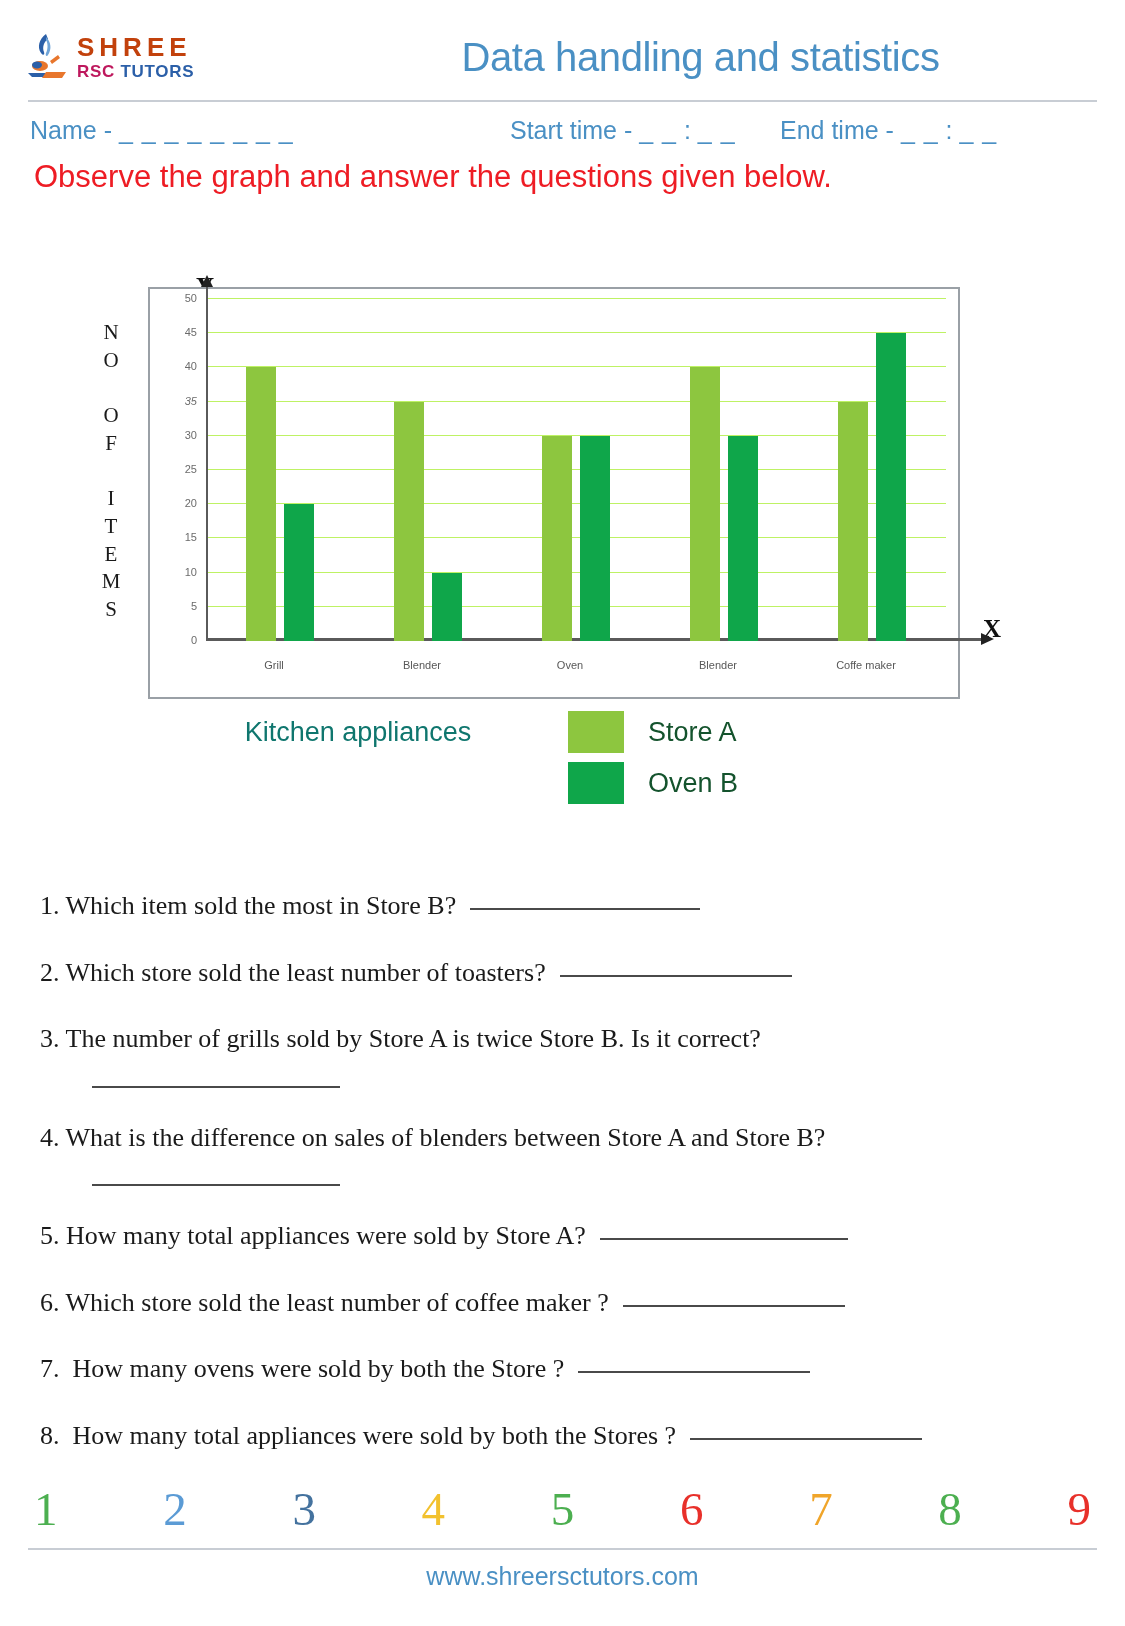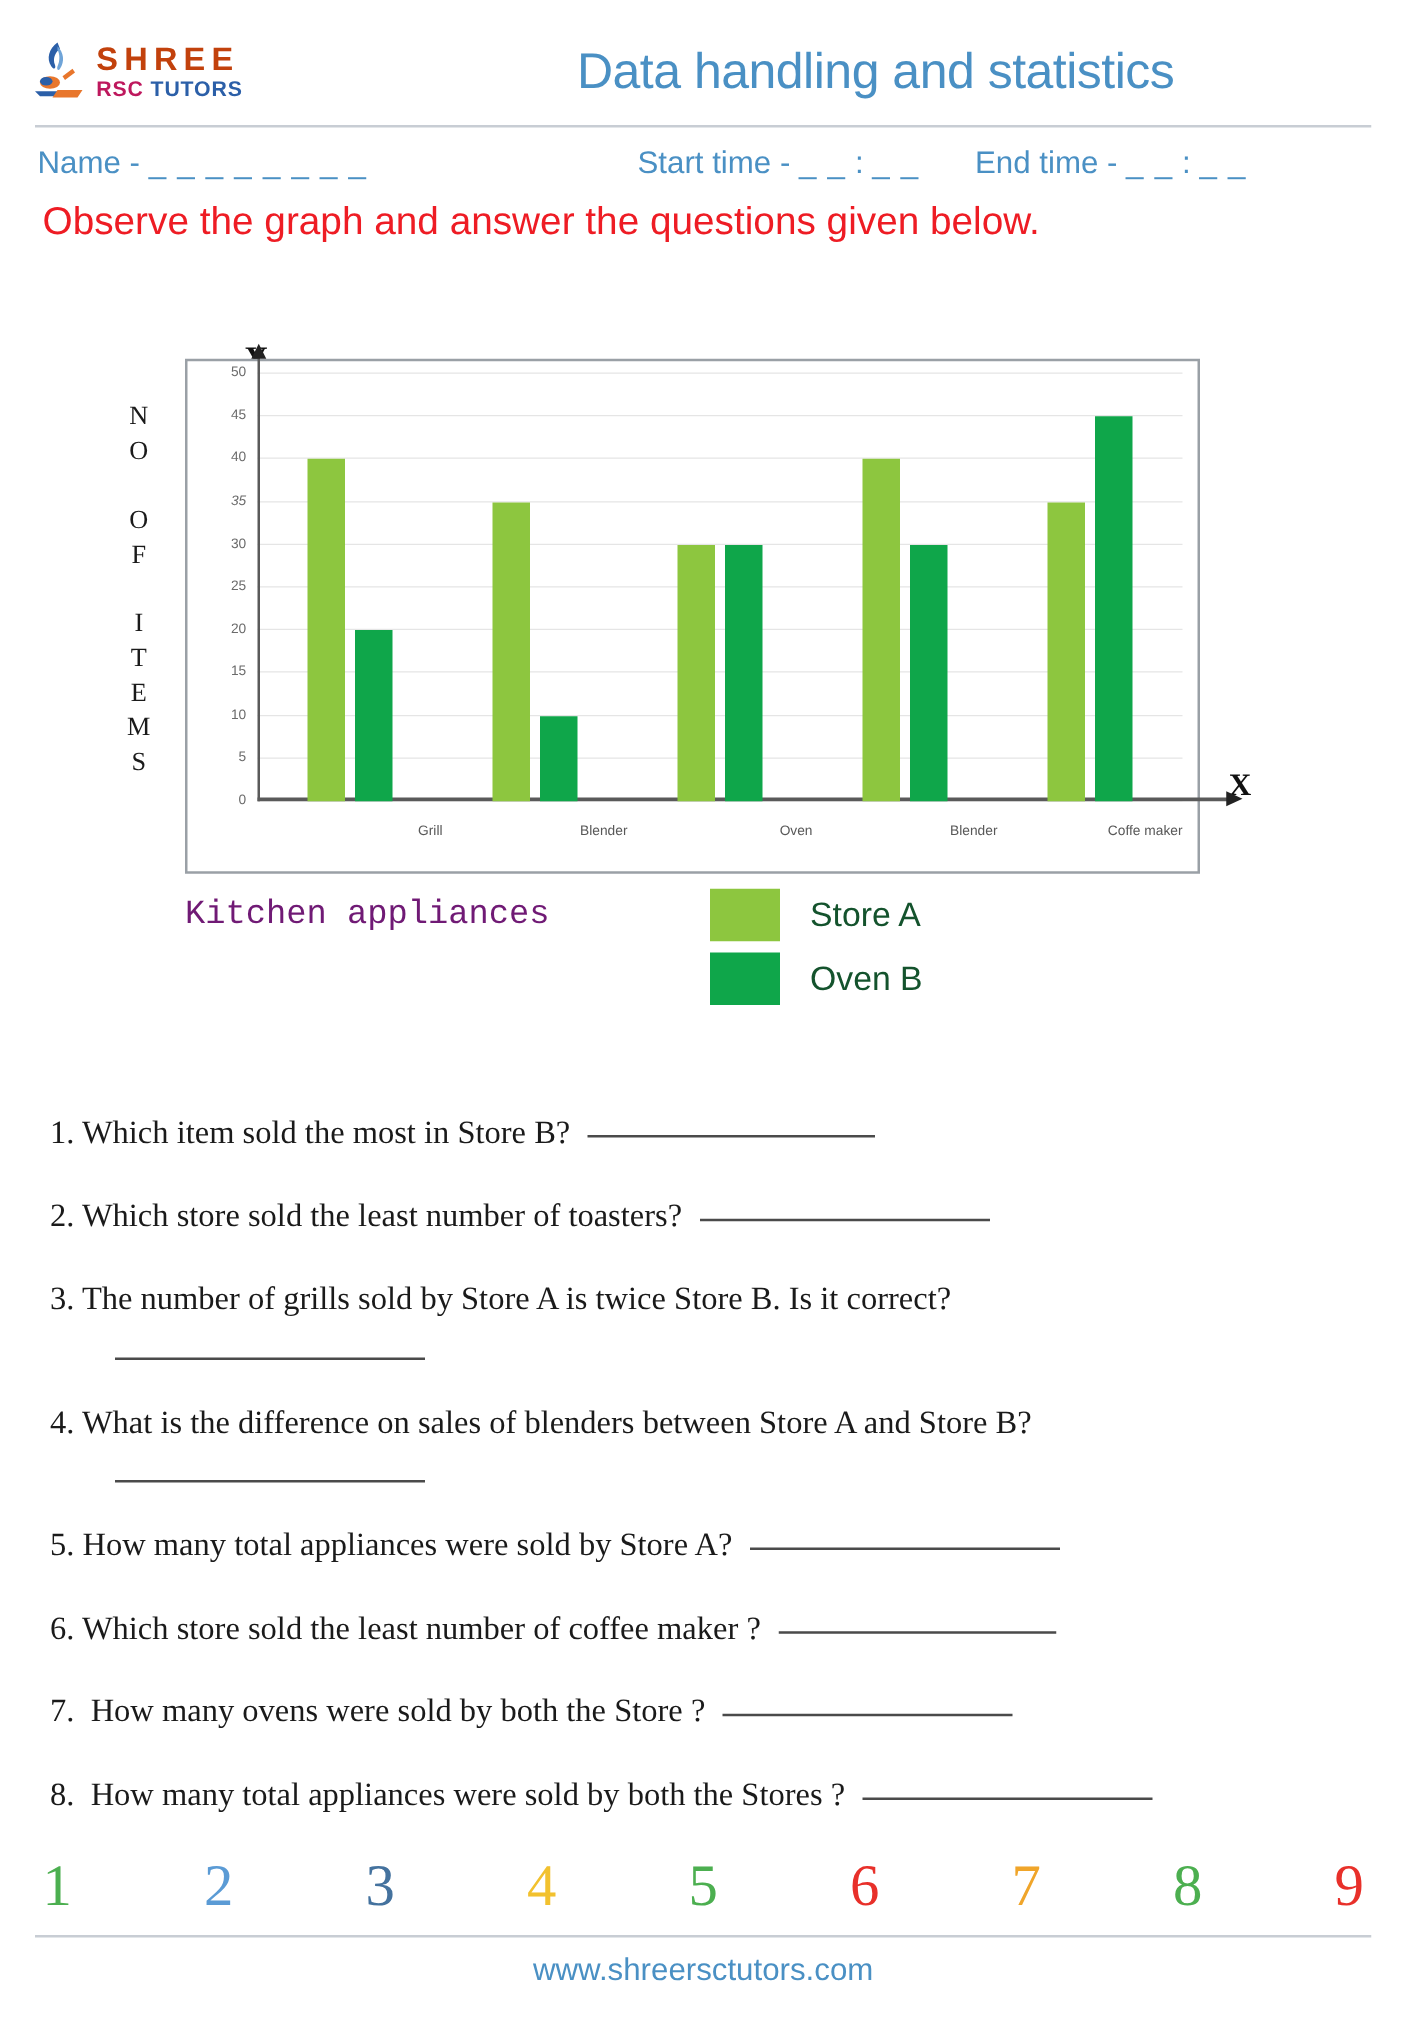--- a/index.html
+++ b/index.html
@@ -116,21 +116,21 @@
     position: absolute;
     left: 56px;
     top: 10px;
     right: 12px;
     bottom: 56px;
   }
   .gridline {
     position: absolute;
     left: 0; right: 0;
     height: 1px;
-    background: #e5e5e5;
+    background: #bef264;
     margin-top: 20px;
   }
   .y-axis-line {
     position: absolute;
     left: 0; top: -14px; bottom: 0;
     width: 2px;
     background: #5a5a5a;
   }
   .y-arrow {
     position: absolute;
@@ -208,43 +208,43 @@
   }
   .bar {
     width: 30px;
     position: relative;
   }
   .bar-a { background: #8dc63f; }
   .bar-b { background: #0fa64a; }
   .cat-label {
     position: absolute;
     bottom: -30px;
-    left: 0; right: 0;
-    text-align: right;
+    left: 0; right: 12px;
+    text-align: center;
     font-family: "Liberation Sans", sans-serif;
     font-size: 11px;
     color: #585858;
     white-space: nowrap;
   }
 
   
   .legend-row {
     position: absolute;
     left: 148px;
     top: 500px;
     width: 812px;
     display: flex;
     align-items: flex-start;
   }
   .x-axis-title {
     flex: 0 0 420px;
-    text-align: left;
-    font-family: Liberation Mono, monospace;
+    text-align: center;
+    font-family: Liberation Sans, sans-serif;
     font-size: 27px;
-    color: #701a75;
+    color: #0f766e;
     padding-top: 6px;
   }
   .legend-items { flex: 1; }
   .legend-item {
     display: flex;
     align-items: center;
     gap: 24px;
     margin-bottom: 9px;
   }
   .legend-swatch {

